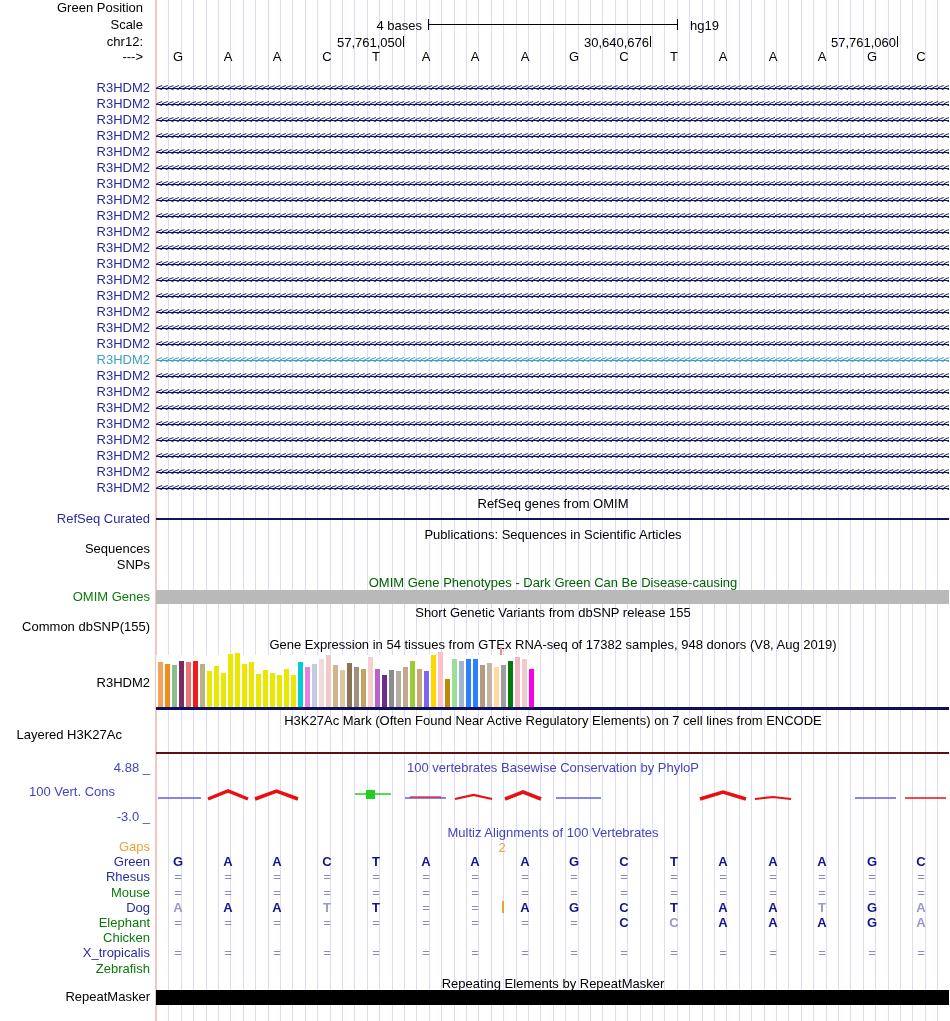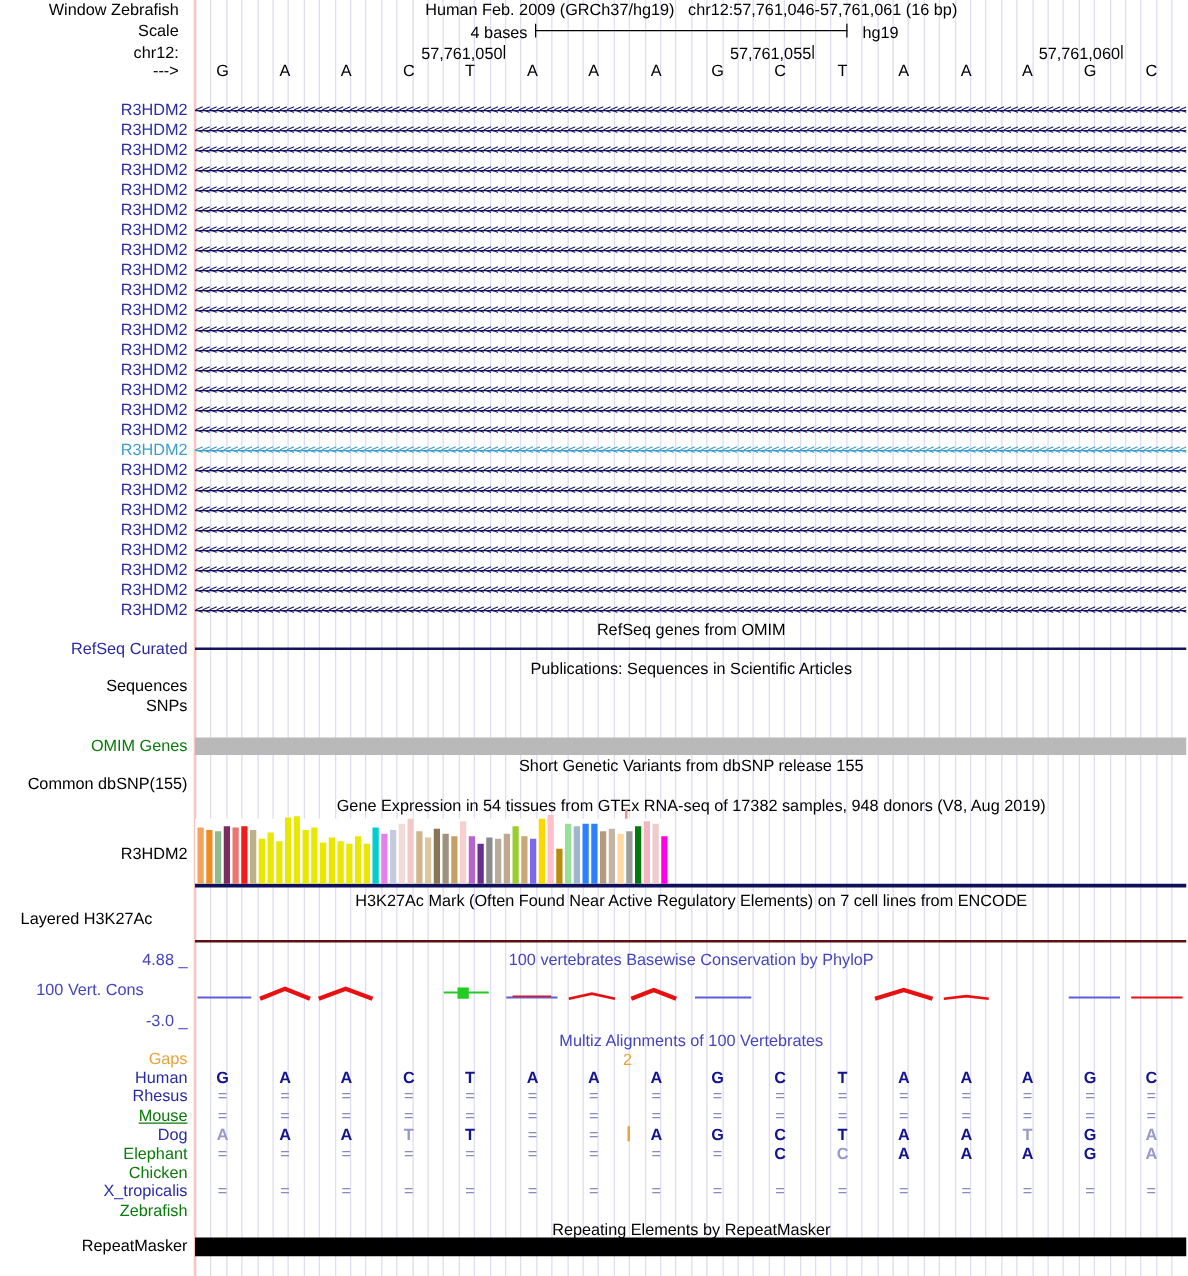--- a/index.html
+++ b/index.html
@@ -101,35 +101,34 @@
       <div class="grid" style="left:863px;"></div>
       <div class="grid" style="left:875px;"></div>
       <div class="grid" style="left:888px;"></div>
       <div class="grid" style="left:900px;"></div>
       <div class="grid" style="left:912px;"></div>
       <div class="grid" style="left:925px;"></div>
       <div class="grid" style="left:937px;"></div>
     </div>
   <div class="edge"></div>
 
-  <div class="lbl hdrlbl" style="top:1px">Window Zebrafish</div>
-  <div class="center" style="top:1px"><span>Human Feb. 2009 (GRCh37/hg19)</span><span>   </span><span>chr12:57,761,046-57,761,061 (16 bp)</span></div>
+  <div class="lbl hdrlbl" style="top:1px">Green Position</div>
 
   <div class="lbl hdrlbl" style="top:18px">Scale</div>
   <div class="abs" style="top:18px;left:322px;width:100px;text-align:right;">4 bases</div>
   <div class="rule" style="top:24px;left:428px;width:250px;height:1px;background:#000;"></div>
   <div class="rule" style="top:19px;left:428px;width:1px;height:11px;background:#000;"></div>
   <div class="rule" style="top:19px;left:677px;width:1px;height:11px;background:#000;"></div>
   <div class="abs" style="top:18px;left:690px;">hg19</div>
 
   <div class="lbl hdrlbl" style="top:35px">chr12:</div>
   <div id="ruler">
       <div class="abs" style="top:35px;left:302px;width:100px;text-align:right;z-index:2;">57,761,050</div>
       <div class="tick" style="top:36px;left:403px;"></div>
-      <div class="abs" style="top:35px;left:549px;width:100px;text-align:right;z-index:2;">57,761,055</div>
+      <div class="abs" style="top:35px;left:549px;width:100px;text-align:right;z-index:2;">30,640,676</div>
       <div class="tick" style="top:36px;left:650px;"></div>
       <div class="abs" style="top:35px;left:796px;width:100px;text-align:right;z-index:2;">57,761,060</div>
       <div class="tick" style="top:36px;left:897px;"></div>
     </div>
 
   <div class="lbl hdrlbl" style="top:50px">---&gt;</div>
   <div id="sequence-row">
       <div class="seqletter black" style="top:50px;left:178px;">G</div>
       <div class="seqletter black" style="top:50px;left:228px;">A</div>
       <div class="seqletter black" style="top:50px;left:277px;">A</div>
@@ -204,20 +203,21 @@
     </div>
 
   <div class="center black" style="top:497px">RefSeq genes from OMIM</div>
   <div class="lbl navy" style="top:512px">RefSeq Curated</div>
   <div class="rule" style="top:518px;left:156px;width:793px;height:2px;background:#14145E;"></div>
 
   <div class="center black" style="top:528px">Publications: Sequences in Scientific Articles</div>
   <div class="lbl black" style="top:542px">Sequences</div>
   <div class="lbl black" style="top:558px">SNPs</div>
 
+  <div class="center omimgreen" style="top:576px">OMIM Gene Phenotypes - Dark Green Can Be Disease-causing</div>
   <div class="lbl green" style="top:590px">OMIM Genes</div>
   <div class="rule" style="top:590px;left:156px;width:793px;height:14px;background:#B9B9B9;"></div>
 
   <div class="center black" style="top:606px">Short Genetic Variants from dbSNP release 155</div>
   <div class="lbl black" style="top:620px">Common dbSNP(155)</div>
 
   <div class="center black" style="top:638px">Gene Expression in 54 tissues from GTEx RNA-seq of 17382 samples, 948 donors (V8, Aug 2019)</div>
   <div class="rule" style="top:647px;left:500px;width:2px;height:9px;background:#F09090;"></div>
   <div class="rule" style="top:655px;left:156px;width:382px;height:52px;background:#fff;"></div>
   <div class="lbl black" style="top:676px">R3HDM2</div>
@@ -301,21 +301,21 @@
       <polyline points="700,11 723,4 746,11" fill="none" stroke="#E81010" stroke-width="3.5"></polyline>
       <polyline points="755,11 773,9 791,11" fill="none" stroke="#E81010" stroke-width="2.2"></polyline>
       <line x1="855" y1="10" x2="896" y2="10" stroke="#5E5EDC" stroke-width="1.5"></line>
       <line x1="905" y1="10" x2="946" y2="10" stroke="#E81010" stroke-width="1.5"></line>
     </svg>
 
   <div class="center consblue" style="top:826px">Multiz Alignments of 100 Vertebrates</div>
   <div id="multiz">
       <div class="lbl orange" style="top:840px;">Gaps</div>
       <div class="abs orange" style="top:840px;left:502px;transform:translateX(-50%);z-index:2;">2</div>
-      <div class="lbl navy" style="top:855px;">Human</div>
+      <div class="lbl navy" style="top:855px;">Green</div>
       <div class="alncell solid" style="top:855px;left:178px;">G</div>
       <div class="alncell solid" style="top:855px;left:228px;">A</div>
       <div class="alncell solid" style="top:855px;left:277px;">A</div>
       <div class="alncell solid" style="top:855px;left:327px;">C</div>
       <div class="alncell solid" style="top:855px;left:376px;">T</div>
       <div class="alncell solid" style="top:855px;left:426px;">A</div>
       <div class="alncell solid" style="top:855px;left:475px;">A</div>
       <div class="alncell solid" style="top:855px;left:525px;">A</div>
       <div class="alncell solid" style="top:855px;left:574px;">G</div>
       <div class="alncell solid" style="top:855px;left:624px;">C</div>
@@ -335,21 +335,21 @@
       <div class="alncell eq" style="top:870px;left:475px;">=</div>
       <div class="alncell eq" style="top:870px;left:525px;">=</div>
       <div class="alncell eq" style="top:870px;left:574px;">=</div>
       <div class="alncell eq" style="top:870px;left:624px;">=</div>
       <div class="alncell eq" style="top:870px;left:674px;">=</div>
       <div class="alncell eq" style="top:870px;left:723px;">=</div>
       <div class="alncell eq" style="top:870px;left:773px;">=</div>
       <div class="alncell eq" style="top:870px;left:822px;">=</div>
       <div class="alncell eq" style="top:870px;left:872px;">=</div>
       <div class="alncell eq" style="top:870px;left:921px;">=</div>
-      <div class="lbl green" style="top:886px;text-decoration:underline;">Mouse</div>
+      <div class="lbl green" style="top:886px;">Mouse</div>
       <div class="alncell eq" style="top:886px;left:178px;">=</div>
       <div class="alncell eq" style="top:886px;left:228px;">=</div>
       <div class="alncell eq" style="top:886px;left:277px;">=</div>
       <div class="alncell eq" style="top:886px;left:327px;">=</div>
       <div class="alncell eq" style="top:886px;left:376px;">=</div>
       <div class="alncell eq" style="top:886px;left:426px;">=</div>
       <div class="alncell eq" style="top:886px;left:475px;">=</div>
       <div class="alncell eq" style="top:886px;left:525px;">=</div>
       <div class="alncell eq" style="top:886px;left:574px;">=</div>
       <div class="alncell eq" style="top:886px;left:624px;">=</div>

